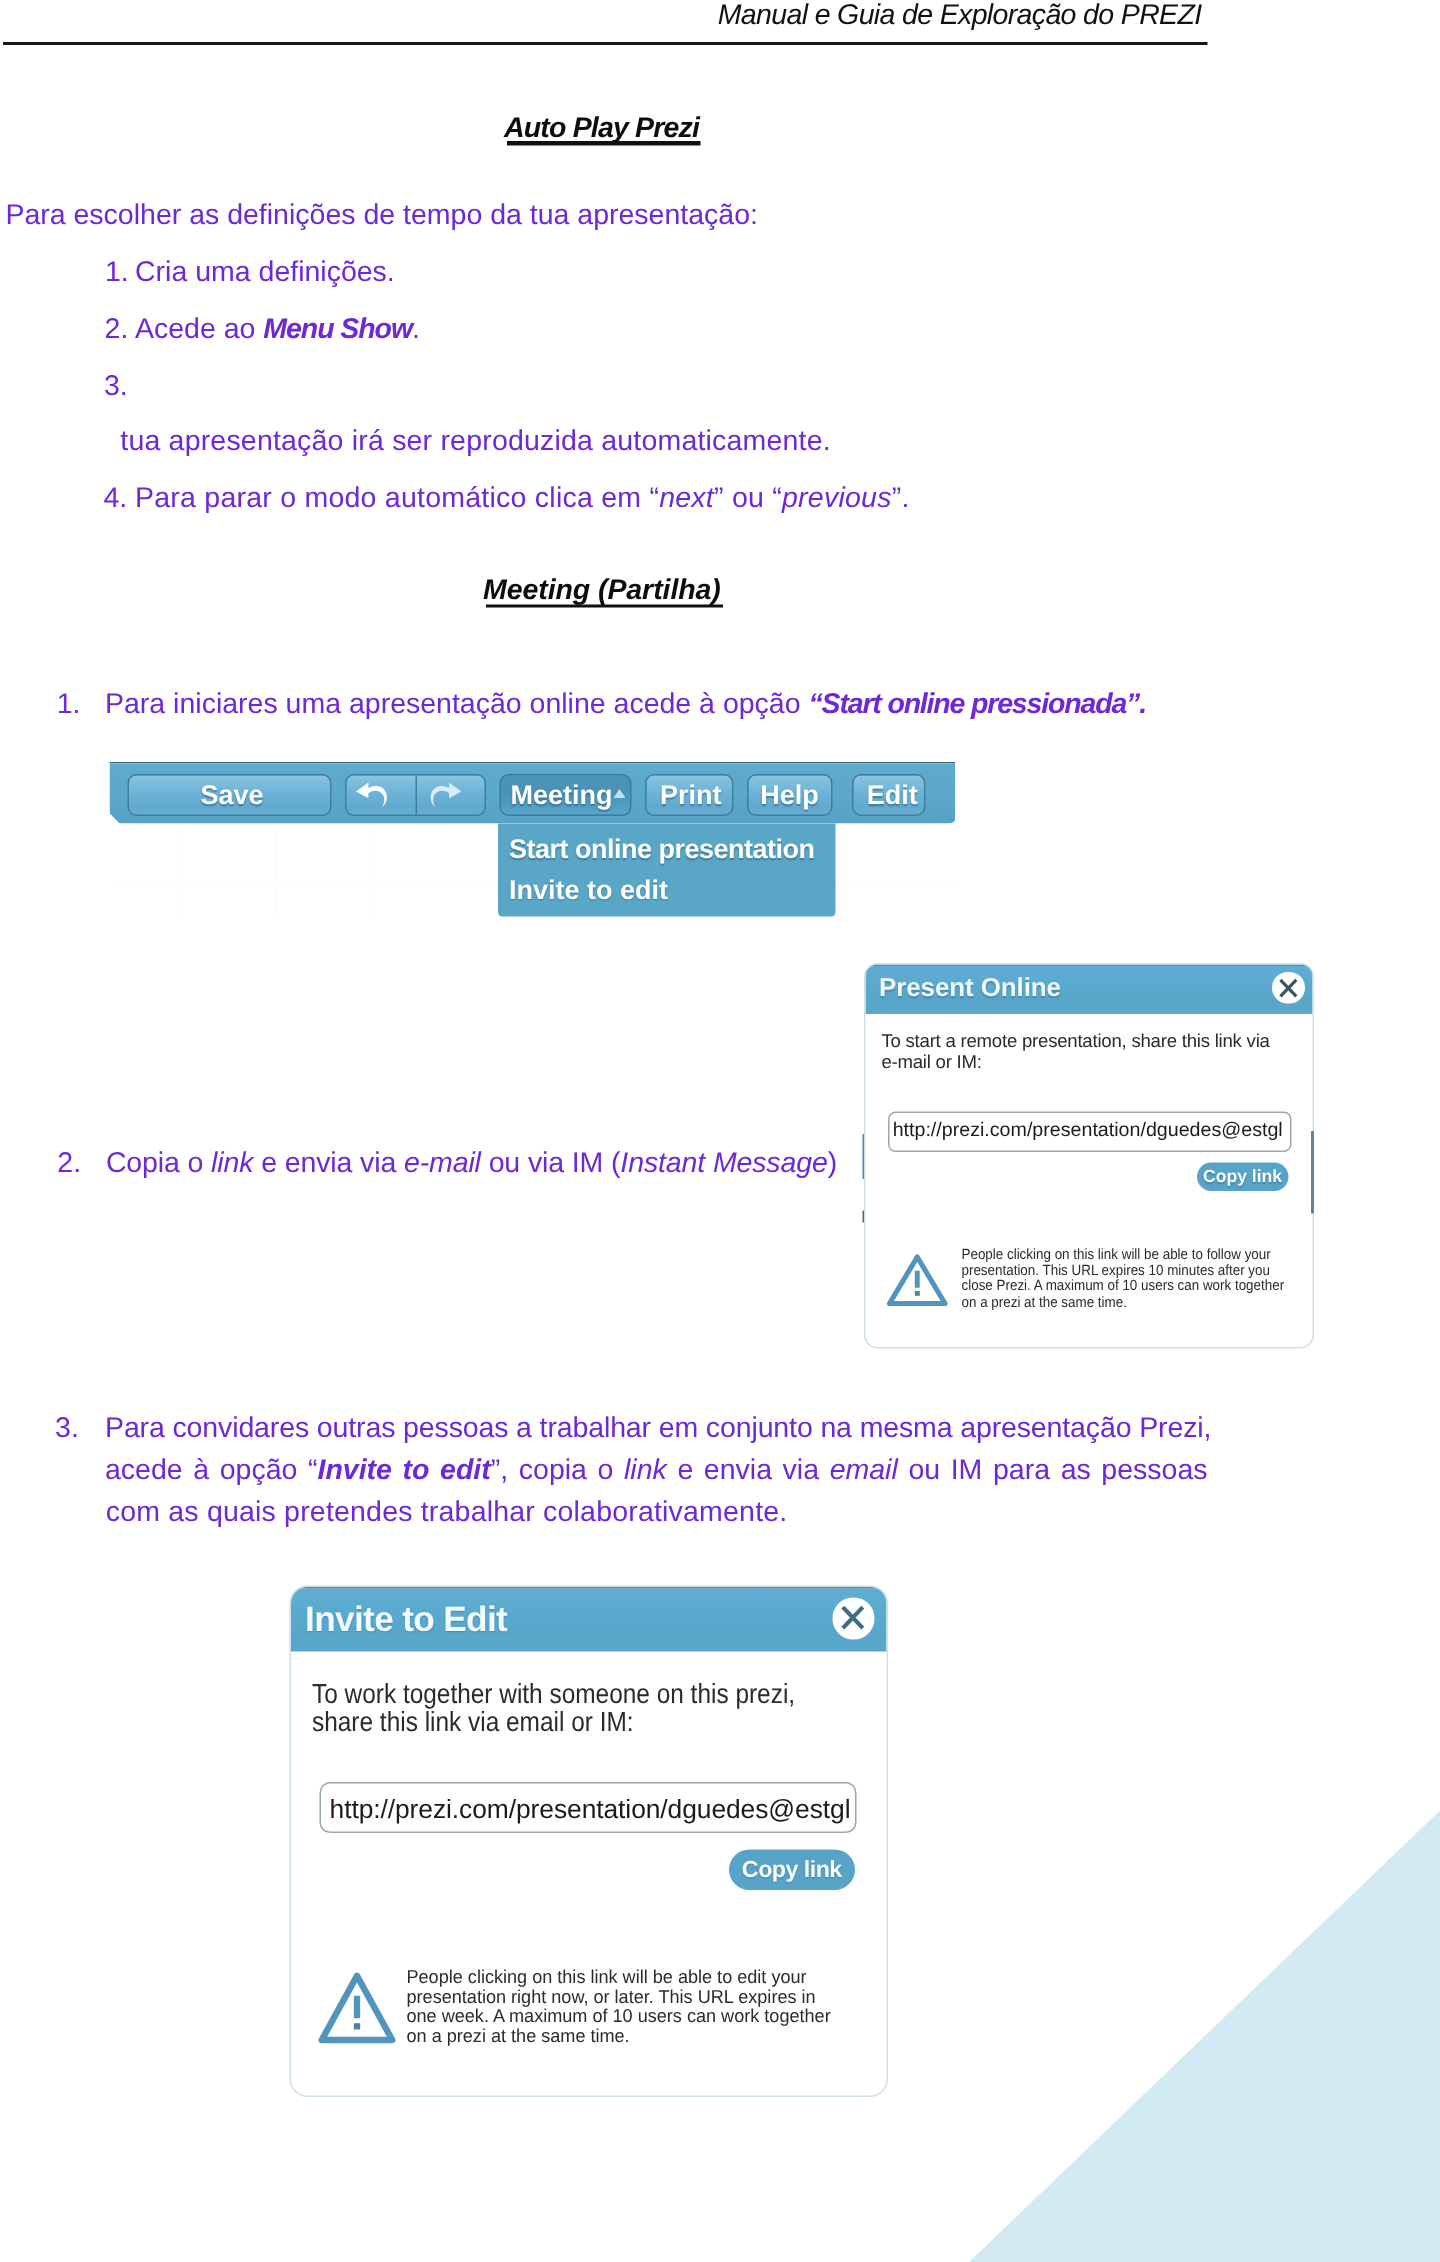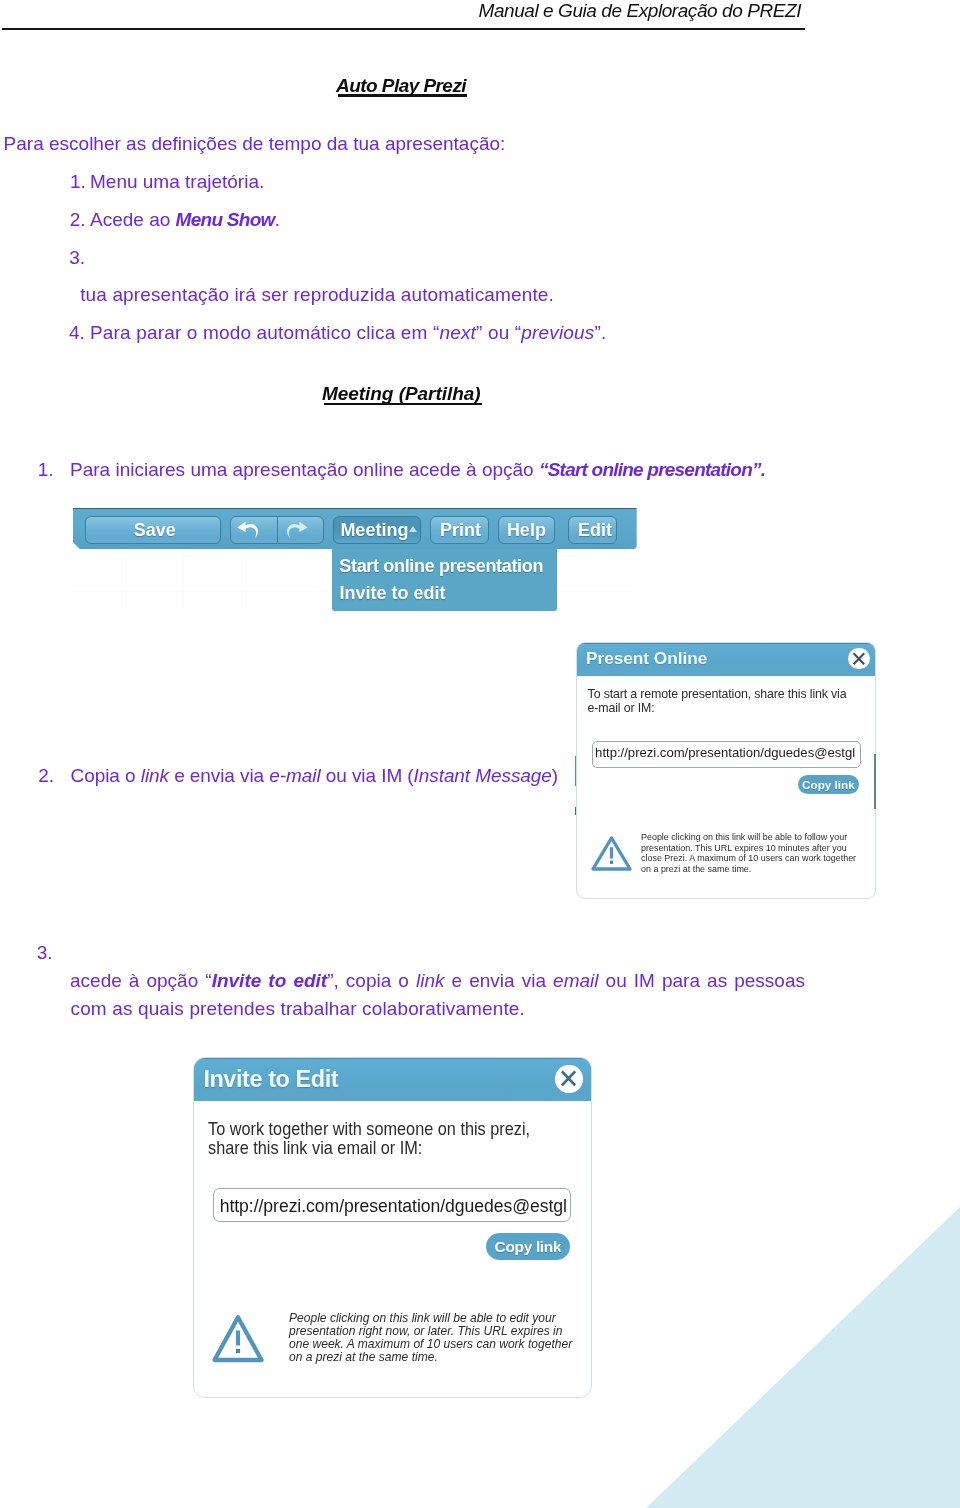--- a/index.html
+++ b/index.html
@@ -86,41 +86,42 @@
     <div class="hdr-title">Manual e Guia de Exploração do PREZI</div>
     <div class="hdr-rule"></div>
   </div>
 
   <div class="ctr-head" style="left:336px;top:75.6px;letter-spacing:-0.55px;">Auto Play Prezi</div>
   <div class="ul" style="position:absolute;left:337.5px;top:93.9px;width:129.5px;height:2.7px;background:#111;"></div>
 
   <div class="ln" style="left:3.6px;top:133.7px;">Para escolher as definições de tempo da tua apresentação:</div>
 
   <div class="ln" style="left:70px;top:171.6px;">1.</div>
-  <div class="ln" style="left:90px;top:171.6px;">Menu uma trajetória.</div>
+  <div class="ln" style="left:90px;top:171.6px;">Cria uma definições.</div>
 
   <div class="ln" style="left:69.7px;top:210.2px;">2.</div>
   <div class="ln tight-bi2" style="left:90px;top:210.2px;">Acede ao <b><i>Menu Show</i></b>.</div>
 
   <div class="ln" style="left:69.3px;top:248.4px;">3.</div>
   <div class="ln" style="left:80.2px;top:285.4px;letter-spacing:0.13px;">tua apresentação irá ser reproduzida automaticamente.</div>
 
   <div class="ln" style="left:69px;top:322.6px;">4.</div>
   <div class="ln" style="left:90px;top:322.6px;letter-spacing:0.16px;">Para parar o modo automático clica em “<i>next</i>” ou “<i>previous</i>”.</div>
 
   <div class="ctr-head" style="left:322px;top:384px;letter-spacing:-0.05px;">Meeting (Partilha)</div>
   <div class="ul" style="position:absolute;left:323.5px;top:402.6px;width:158px;height:2.9px;background:#111;"></div>
 
   <div class="ln" style="left:37.8px;top:460.4px;">1.</div>
-  <div class="ln tight-bi" style="left:70px;top:460.4px;">Para iniciares uma apresentação online acede à opção <b><i>“Start online presentation”.</i></b></div>
+  <div class="ln tight-bi" style="left:70px;top:460.4px;">Para iniciares uma apresentação online acede à opção <b><i>“Start online pressionada”.</i></b></div>
 
   <div class="ln" style="left:38.2px;top:765.7px;">2.</div>
   <div class="ln" style="left:70.6px;top:765.7px;letter-spacing:-0.08px;">Copia o <i>link</i> e envia via <i>e-mail</i> ou via IM (<i>Instant Message</i>)</div>
 
   <div class="ln" style="left:36.7px;top:942.6px;">3.</div>
+  <div class="ln" style="left:70px;top:942.6px;letter-spacing:-0.085px;">Para convidares outras pessoas a trabalhar em conjunto na mesma apresentação Prezi,</div>
   <div class="ln just" style="left:70px;top:971.2px;width:735px;">acede à opção “<b><i>Invite to edit</i></b>”, copia o <i>link</i> e envia via <i>email</i> ou IM para as pessoas</div>
   <div class="ln" style="left:70.5px;top:999.3px;letter-spacing:0.13px;">com as quais pretendes trabalhar colaborativamente.</div>
 
   <div class="tbar">
     <div class="tbtn" style="left:12px;width:136px;text-indent:4px;">Save</div>
     <div class="tgroup" style="left:156.9px;width:94px;">
       <div class="divider"></div>
       <span style="position:absolute;left:5px;top:2.3px;">
         <svg width="26" height="20" viewBox="0 0 26 20">
           <path d="M7.6 6.6 C13.4 2.2 19.6 3.6 21.4 8.6 C22.9 12.7 21.0 16.2 18.6 18.4 C20.3 15.6 20.9 12.3 19.2 9.7 C17.2 6.6 12.6 6.1 8.6 9.5 Z" fill="#fdfeff"></path>
@@ -194,21 +195,21 @@
     <div class="dlg-input" style="left:18.6px;top:129.6px;width:358.4px;height:34.4px;border-radius:7px;border-width:1.4px;border-color:#9aa9b0;"></div>
     <div class="dlg-link" style="left:25.3px;top:136.6px;font-size:17.6px;line-height:22px;letter-spacing:-0.05px;">http://prezi.com/presentation/dguedes@estgl</div>
     <div class="dlg-copy" style="left:291.3px;top:174.6px;width:84.4px;height:27.6px;font-size:15.5px;line-height:27.8px;border-radius:13.8px;letter-spacing:-0.35px;">Copy link</div>
     <span style="position:absolute;left:15.5px;top:255.2px;">
       <svg width="56" height="52" viewBox="0 0 56 52">
         <path d="M28.0 4.2 L51.5 47.0 L4.5 47.0 Z" fill="none" stroke="#5194bc" stroke-width="4.3" stroke-linejoin="round"></path>
         <path d="M28.0 17.5 L28.0 32.5" stroke="#5194bc" stroke-width="4.2" stroke-linecap="butt"></path>
         <rect x="25.9" y="35.8" width="4.2" height="4.2" fill="#53839b"></rect>
       </svg>
     </span>
-    <div class="dlg-warn" style="left:95px;top:254.1px;width:300px;height:56px;font-style:italic;">
+    <div class="dlg-warn" style="left:77px;top:254.1px;width:300px;height:56px;">
       <div class="wl2">People clicking on this link will be able to edit your</div>
       <div class="wl2" style="top:13px;">presentation right now, or later. This URL expires in</div>
       <div class="wl2" style="top:26px;">one week. A maximum of 10 users can work together</div>
       <div class="wl2" style="top:39px;">on a prezi at the same time.</div>
     </div>
   </div>
 
   <div class="corner">
     <svg width="314" height="301" viewBox="0 0 314 301" xmlns="http://www.w3.org/2000/svg">
       <polygon points="314,0 314,301 0,301" fill="#d2eaf1"></polygon>

